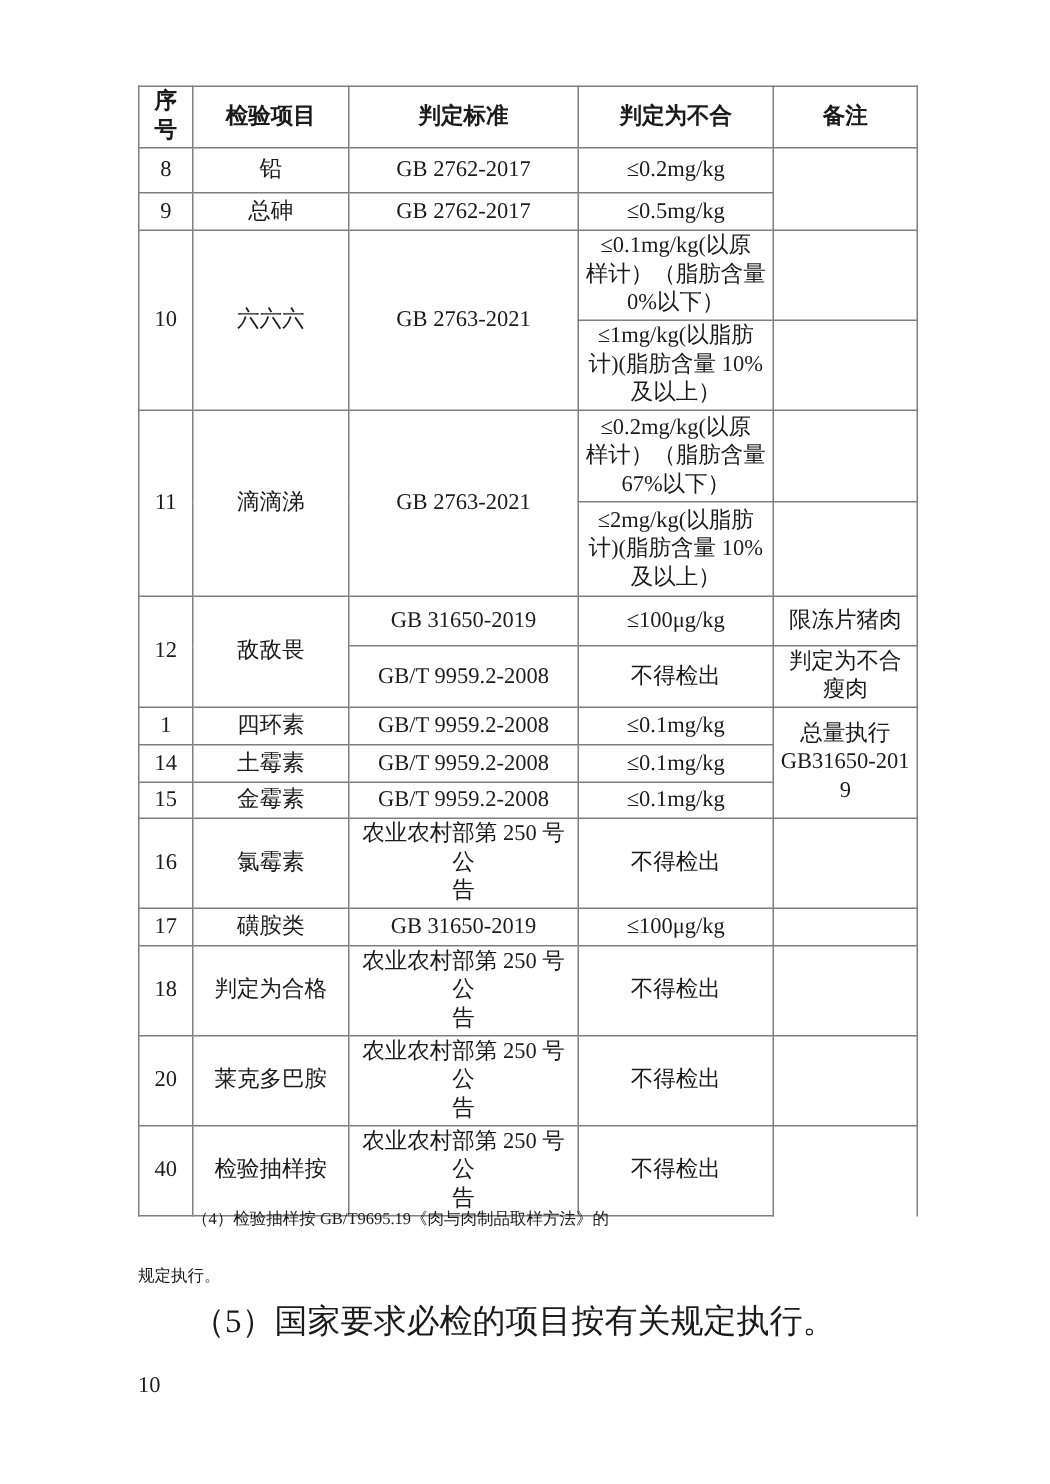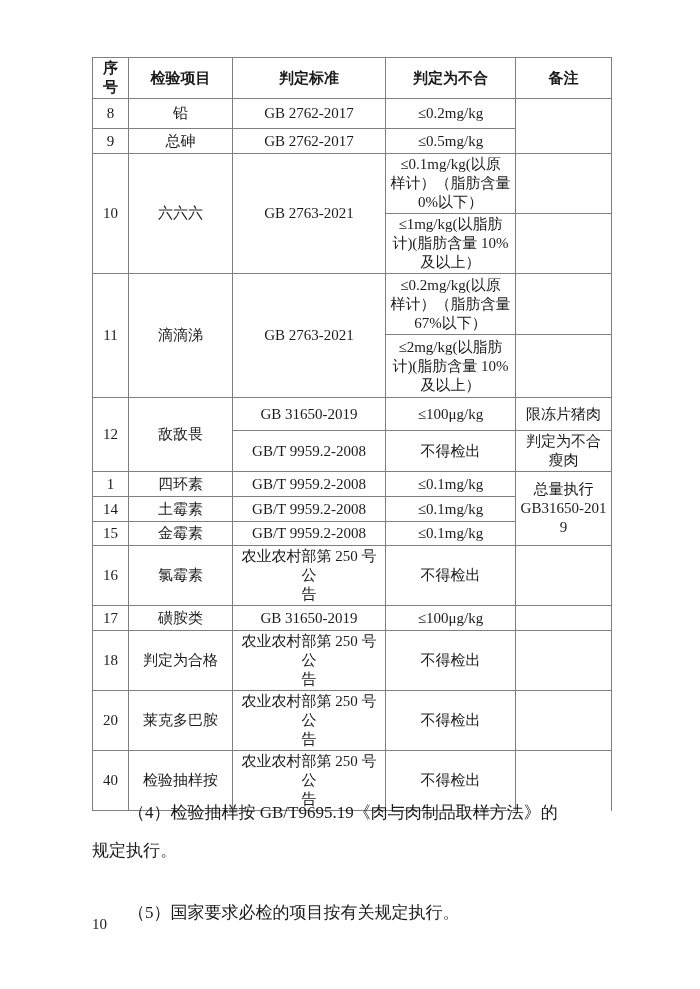--- a/index.html
+++ b/index.html
@@ -41,27 +41,27 @@
   }
   .note {
     top:734px;
     font-size:12px;
     line-height:30px;
     text-indent:28px;
     letter-spacing:0.2px;
   }
   .para-4 {
     top:794px;
-    font-size:17px;
+    font-size:11px;
     line-height:38px;
     text-indent:36px;
   }
   .para-5 {
-    top:894px;
-    font-size:17px;
+    top:862px;
+    font-size:22px;
     line-height:38px;
     text-indent:36px;
   }
   .page-number {
     position:absolute; left:92px; top:916px;
     font-size:15px;
   }
 </style>
 </head>
 <body>

